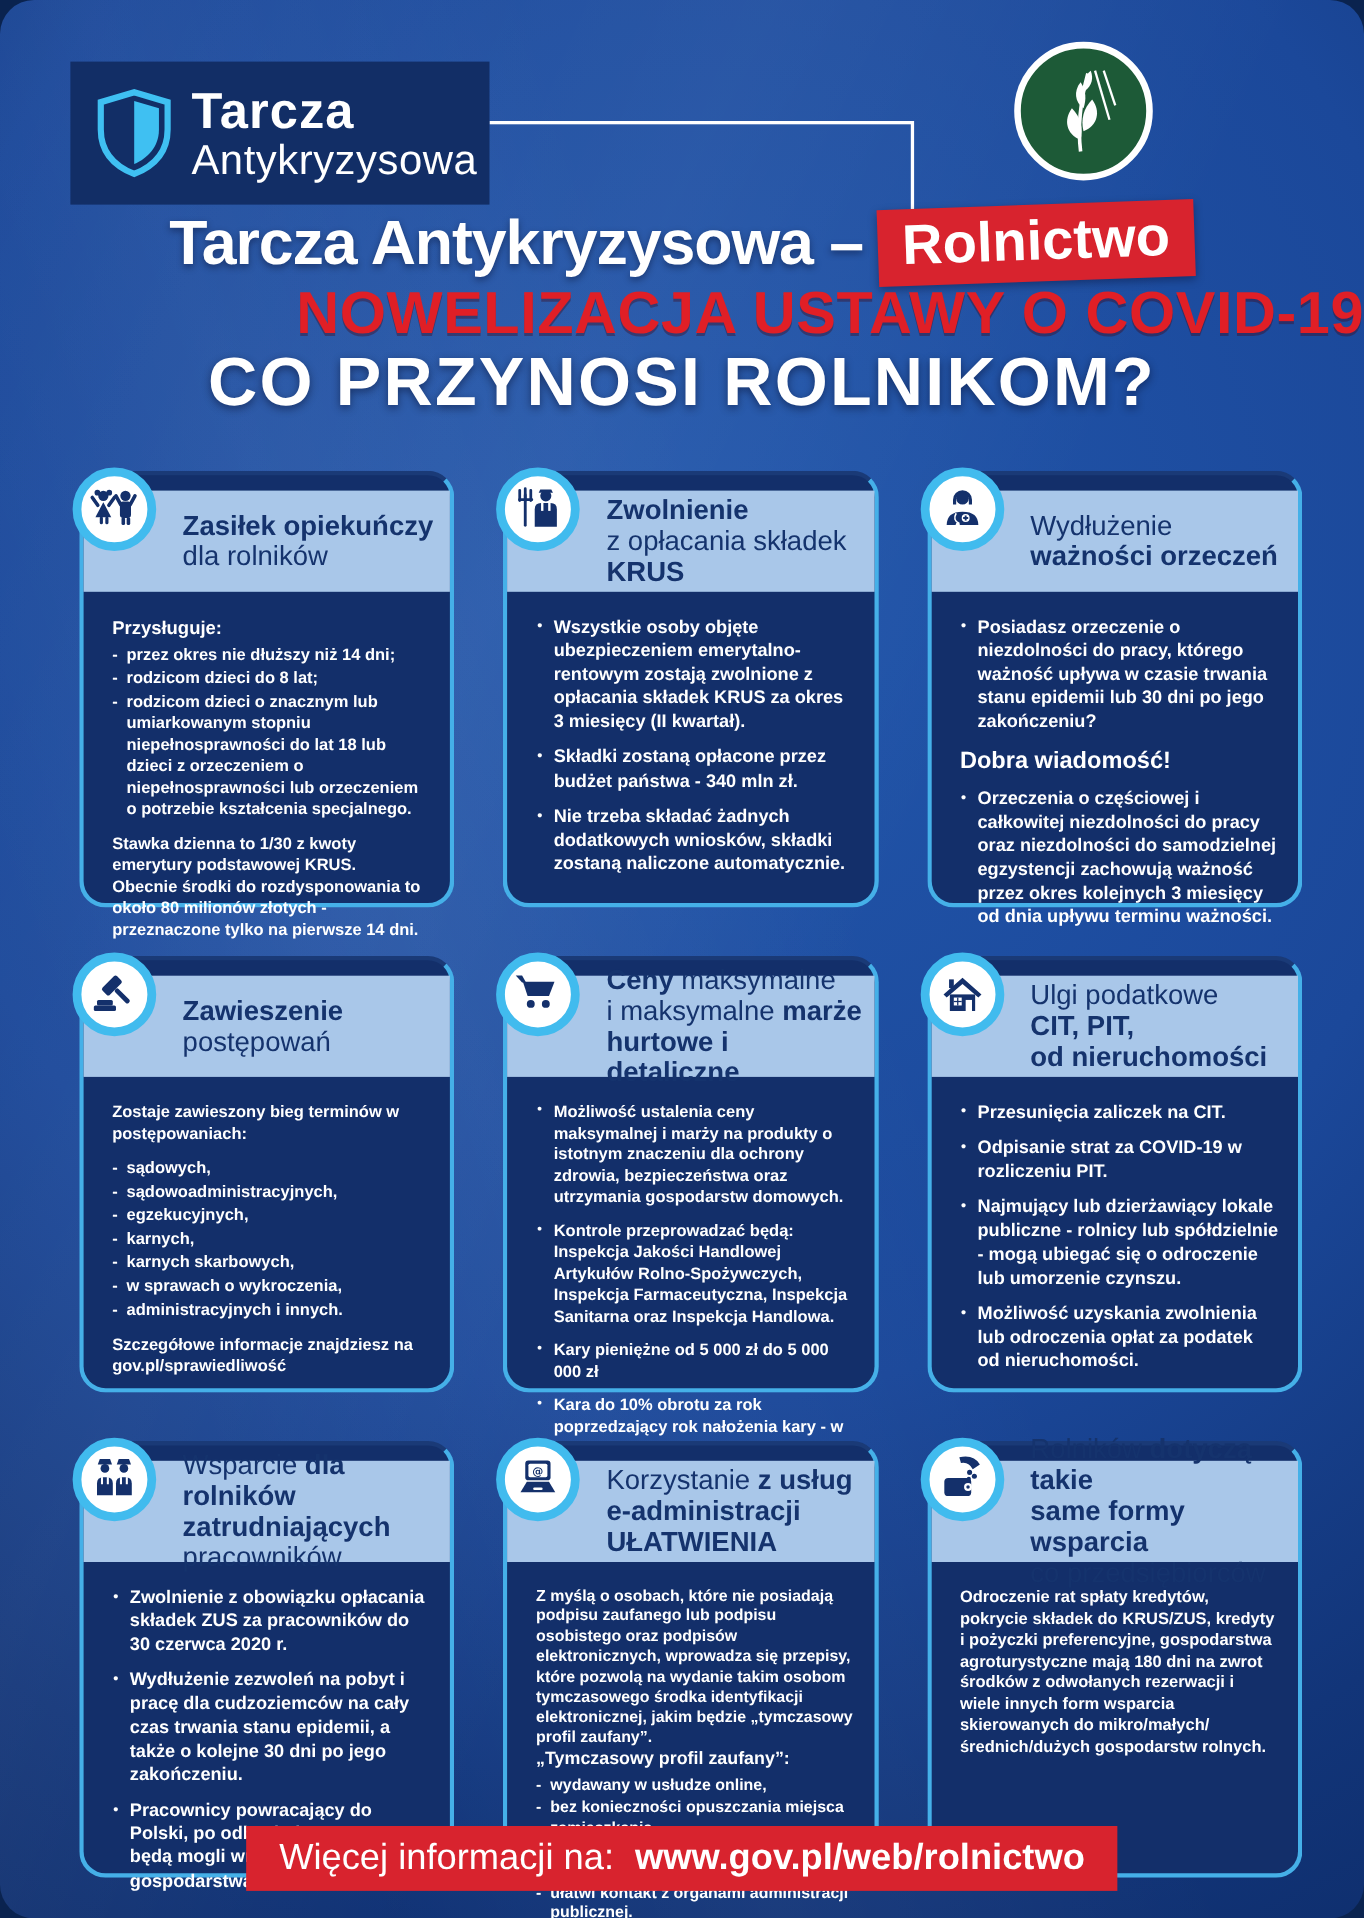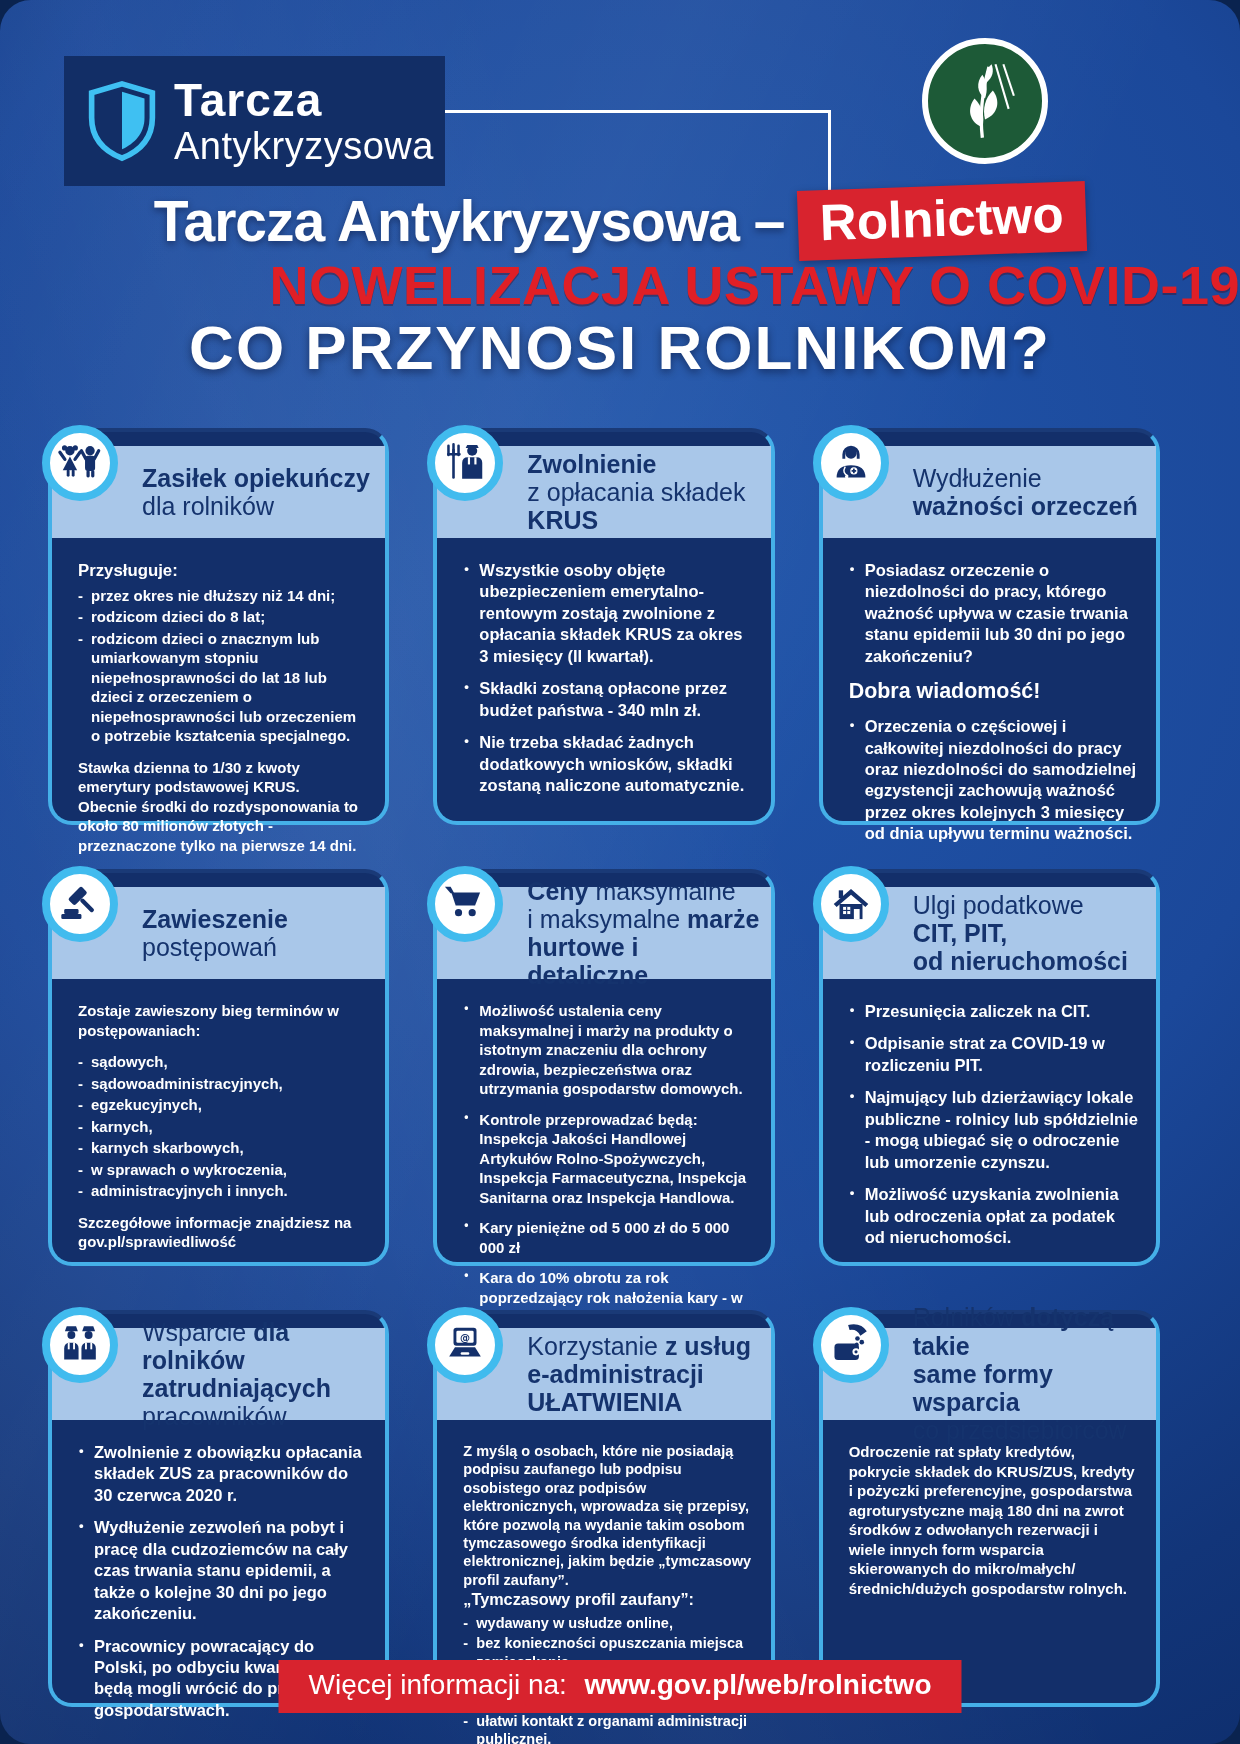--- a/index.html
+++ b/index.html
@@ -29,21 +29,21 @@
   .title-row{position:absolute;left:64px;top:186px;width:1112px;display:flex;align-items:center;z-index:4;justify-content:center;}
   .title-main{color:#fff;font-size:57px;font-weight:bold;letter-spacing:-1px;white-space:nowrap;
     text-shadow:0 3px 7px rgba(0,0,25,.4);}
   .title-tag{margin-left:14px;background:#d8232e;color:#fff;font-size:51px;font-weight:bold;
     padding:3px 22px 8px;transform:rotate(-2deg);box-shadow:0 3px 8px rgba(0,0,25,.35);}
   .sub-red{position:absolute;left:0;top:254px;width:1240px;text-align:right;color:#e01f26;
     font-size:54px;font-weight:bold;letter-spacing:0.5px;z-index:4;text-shadow:0 2px 0 rgba(70,0,8,.35);}
   .sub-white{position:absolute;left:0;top:312px;width:1240px;text-align:center;color:#fff;
     font-size:62px;font-weight:bold;letter-spacing:2px;z-index:4;text-shadow:0 3px 8px rgba(0,0,25,.45);}
   
-  .grid{position:absolute;left:48px;top:428px;width:1112px;z-index:2;
+  .grid{position:absolute;left:72px;top:428px;width:1112px;z-index:2;
     display:grid;grid-template-columns:repeat(3,1fr);column-gap:18px;row-gap:14px;grid-auto-rows:397px;gap:44px;}
   .card{position:relative;background:#132f6a;border-radius:24px;
     border:4px solid #45b0e8;border-top:4px solid #1a3a77;padding-top:14px;}
   .icon-circle{position:absolute;left:-10px;top:-7px;width:76px;height:76px;background:#fff;
     border:8px solid #41bbee;border-radius:50%;display:flex;align-items:center;justify-content:center;z-index:3;}
   .band{background:#a9c7e9;height:92px;display:flex;flex-direction:column;justify-content:center;
     padding:6px 8px 6px 90px;}
   .band h3{margin:0;font-size:25px;line-height:1.13;color:#15336d;font-weight:normal;}
   .band .tl{display:block;}
   .band b{font-weight:bold;}
@@ -55,21 +55,21 @@
   .body .bhead{font-size:1.12em;margin-bottom:4px;}
   .body .bighead{font-size:1.3em;margin:2px 0 10px 0;}
   ul.bullets,ul.dashes{list-style:none;margin:0;padding:0;}
   ul.bullets li{position:relative;padding-left:16px;margin-bottom:11px;}
   ul.bullets li::before{content:"•";position:absolute;left:1px;top:0;font-size:0.8em;}
   ul.dashes li{position:relative;padding-left:13px;margin-bottom:2px;}
   ul.dashes li::before{content:"-";position:absolute;left:0;top:0;}
   ul.dashes{margin-bottom:12px;}
   
   .footer{position:absolute;left:50%;transform:translateX(-50%);top:1660px;background:#d8232e;
-    color:#fff;font-size:28px;padding:9px 30px 12px;white-space:nowrap;z-index:3;}
+    color:#fff;font-size:33px;padding:9px 30px 12px;white-space:nowrap;z-index:3;}
   .footer b{margin-left:10px;font-weight:bold;}
   svg{display:block;}
 </style>
 </head>
 <body>
 
 <div class="page">
 
   <div class="logo-box">
     <span>

